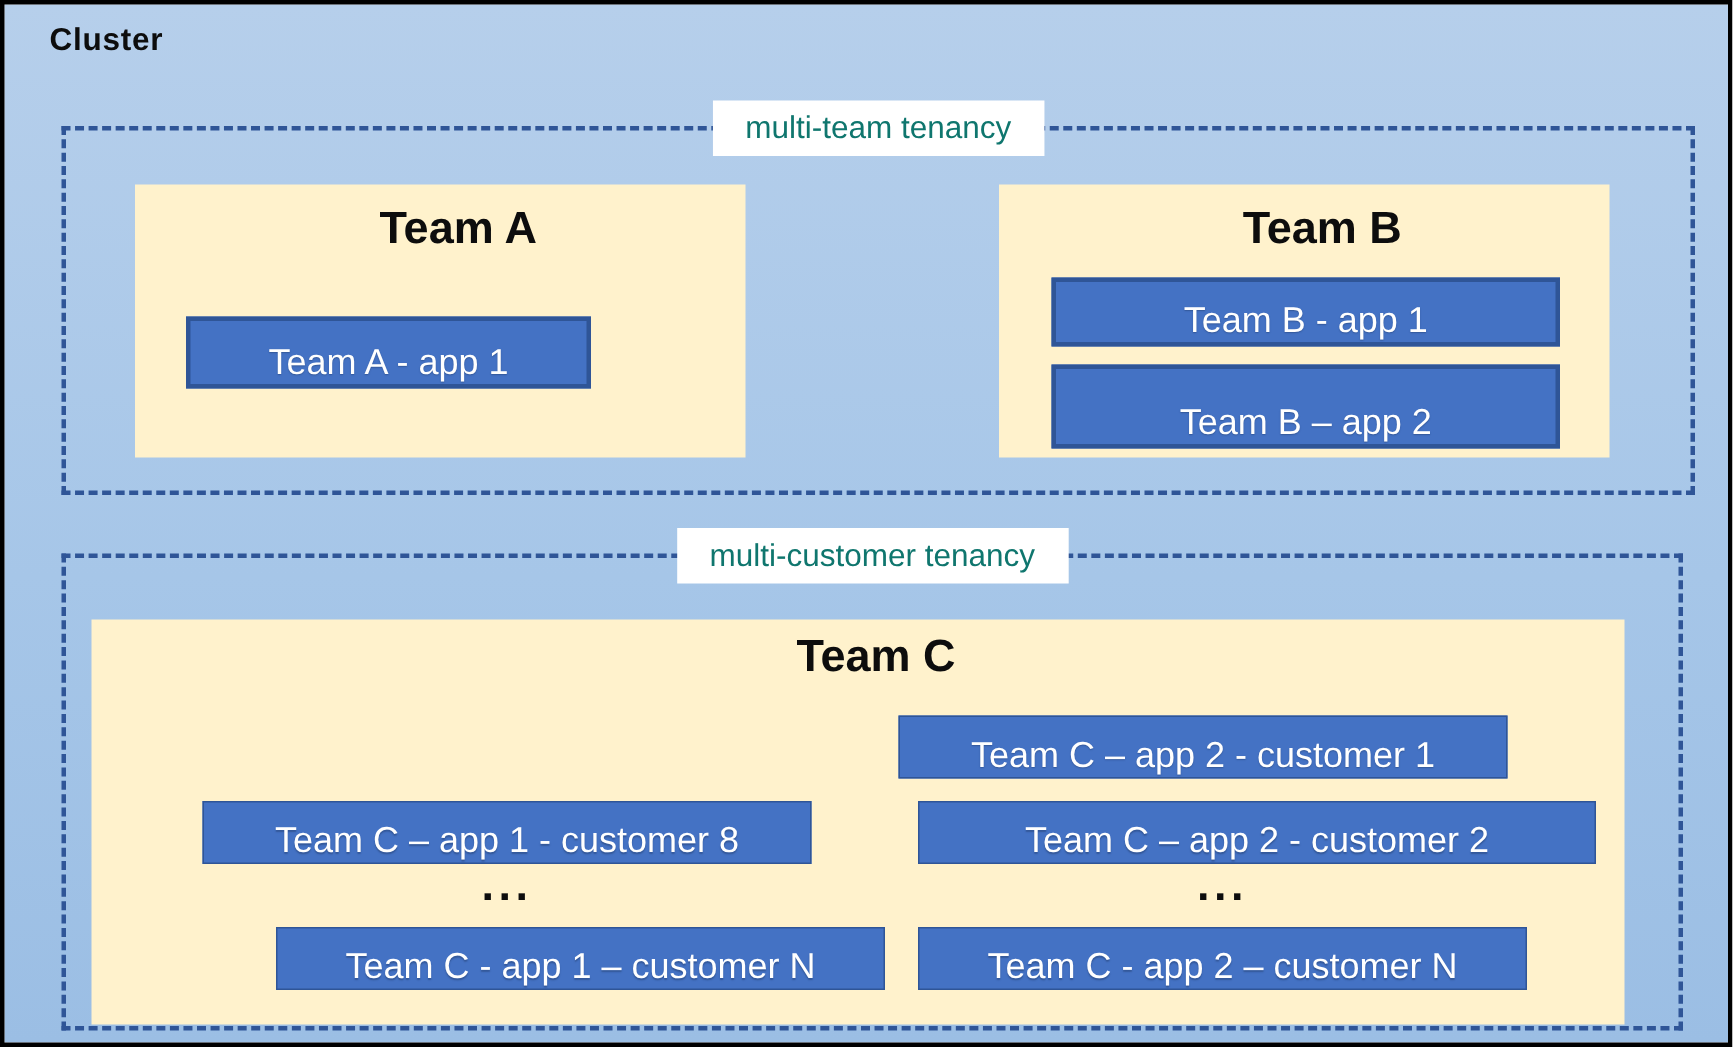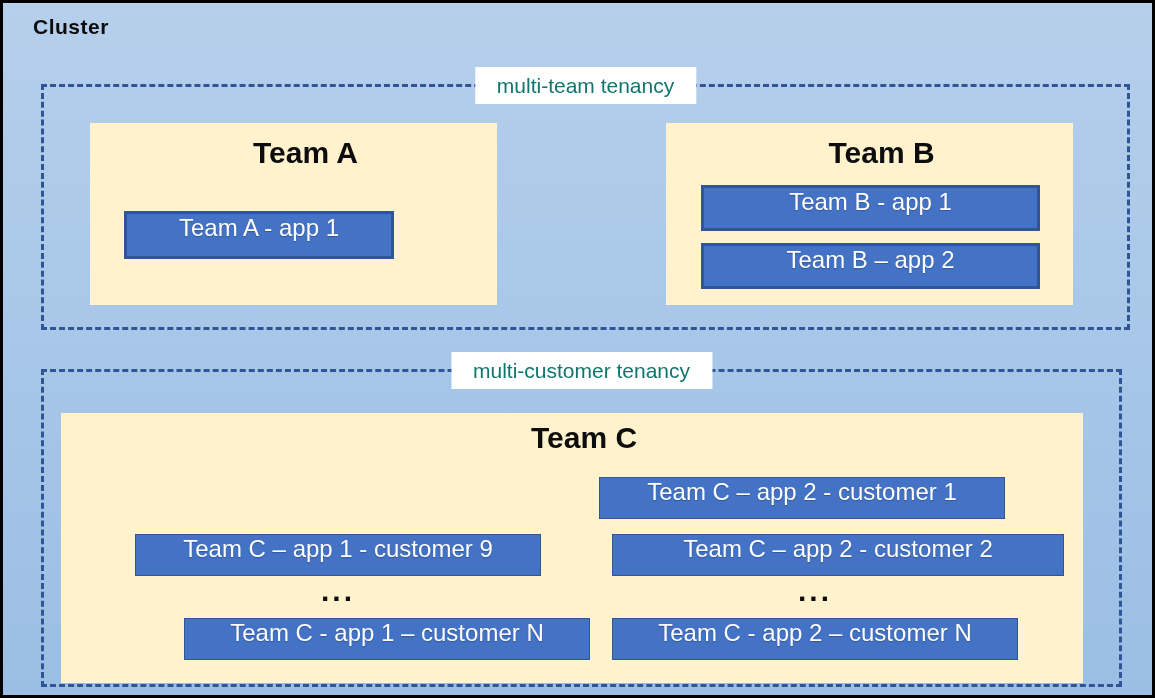--- a/index.html
+++ b/index.html
@@ -67,32 +67,32 @@
   }
   .team-a .team-title, .team-b .team-title { top: 13px; }
   .team-c .team-title { top: 8px; }
 
   .app {
     position: absolute;
     box-sizing: border-box;
     background: var(--app-fill, #4472C4);
     color: var(--app-text, #FFFFFF);
     display: flex;
-    align-items: flex-start;
+    align-items: flex-end;
     justify-content: center;
     font-size: 24px;
     white-space: nowrap;
     text-shadow: 0 1px 1px rgba(32, 56, 100, 0.45);
   }
   .app-heavy { border: 3px solid var(--app-border, #2F5597); }
   .app-thin  { border: 1.5px solid var(--app-border, #2F5597); }
 
   .app-a1 { left: 34px; top: 88px;  width: 270px; height: 48px; }
   .app-b1 { left: 35px; top: 62px;  width: 339px; height: 46px; }
-  .app-b2 { left: 35px; top: 120px; width: 339px; height: 46px; }
+  .app-b2 { left: 35px; top: 120px; width: 339px; height: 56px; }
 
   .c-r1c1 { left: 74px;  top: 64px;  width: 406px; height: 42px; }
   .c-r2c1 { left: 74px;  top: 121px; width: 406px; height: 42px; }
   .c-rnc1 { left: 88px;  top: 205px; width: 406px; height: 42px; margin-left: 35px; }
   .c-r1c2 { left: 538px; top: 64px;  width: 406px; height: 42px; }
   .c-r2c2 { left: 551px; top: 121px; width: 452px; height: 42px; }
   .c-rnc2 { left: 551px; top: 205px; width: 406px; height: 42px; }
 
   .ellipsis {
     position: absolute;
@@ -135,21 +135,21 @@
     </div>
   </div>
 
   <div class="group multi-customer">
     <div class="group-label">multi-customer tenancy</div>
 
     <div class="team team-c">
       <div class="team-title">Team C</div>
 
       <div class="app app-thin c-r2c1">
-        <span>Team C – app 1 - customer 9</span>
+        <span>Team C – app 1 - customer 8</span>
       </div>
       <div class="ellipsis ell-1">...</div>
       <div class="app app-thin c-rnc1">
         <span>Team C - app 1 – customer N</span>
       </div>
 
       <div class="app app-thin c-r1c2">
         <span>Team C – app 2 - customer 1</span>
       </div>
       <div class="app app-thin c-r2c2">

